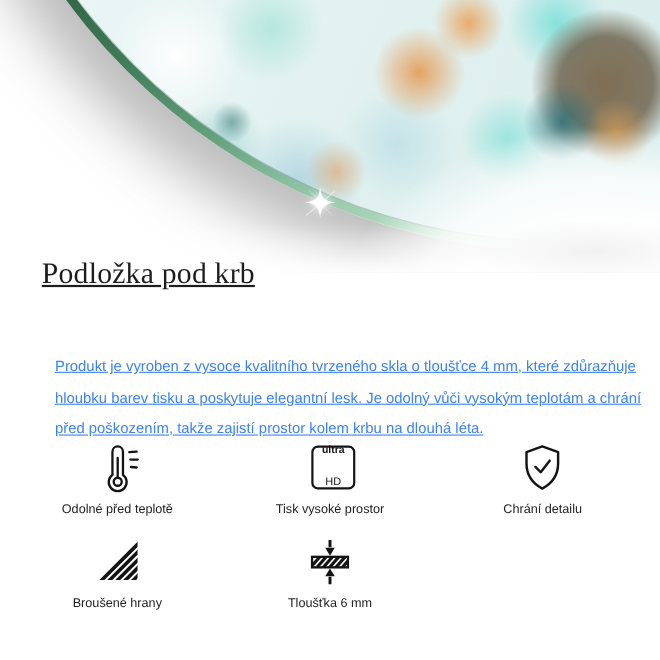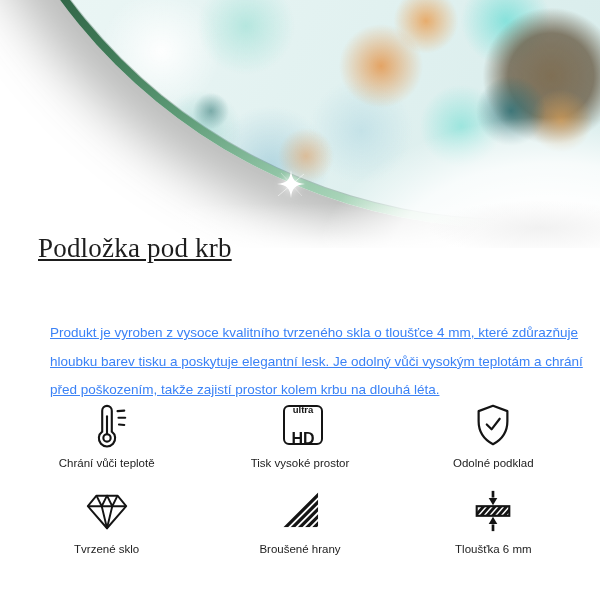--- a/index.html
+++ b/index.html
@@ -75,21 +75,21 @@
   .feature{display:flex;flex-direction:column;align-items:center;}
   .icon-box{width:46px;height:46px;display:flex;align-items:center;justify-content:flex-end;}
   .feature-label{margin-top:8px;font-size:11.5px;line-height:14px;color:#222;}
 
   .hd-badge{
     width:36px;height:36px;border:2.5px solid #141414;border-radius:6px;
     display:flex;flex-direction:column;align-items:center;justify-content:center;
     color:#141414;
   }
   .hd-badge .top{font-size:9.5px;font-weight:700;line-height:10px;}
-  .hd-badge .bottom{font-size:16px;font-weight:700;line-height:15px;margin-top:16px;}
+  .hd-badge .bottom{font-size:10px;font-weight:400;line-height:15px;margin-top:16px;}
 
   svg.icon{display:block;}
 </style>
 </head>
 <body>
 
 <div class="photo-area">
   <div class="glass-disc">
     <div class="glass-art"></div>
   </div>
@@ -113,54 +113,43 @@
     <div class="icon-box">
       <svg class="icon" width="46" height="46" viewBox="0 0 48 48" fill="none" stroke="#141414" stroke-width="2.2" stroke-linecap="round">
         <path d="M19 9 A5 5 0 0 1 29 9 L29 31 A8.5 8.5 0 1 1 19 31 Z"></path>
         <circle cx="24" cy="37.5" r="3.8"></circle>
         <line x1="24" y1="15" x2="24" y2="33.5"></line>
         <line x1="35" y1="9.5" x2="42" y2="9"></line>
         <line x1="36" y1="16.5" x2="43" y2="16.5"></line>
         <line x1="36.5" y1="23.5" x2="42" y2="24"></line>
       </svg>
     </div>
-    <div class="feature-label">Chrání vůči teplotě</div>
+    <div class="feature-label">Odolné před teplotě</div>
   </div>
 
   <div class="feature">
     <div class="icon-box">
       <div class="hd-badge">
         <span class="top">ultra</span>
         <span class="bottom">HD</span>
       </div>
     </div>
     <div class="feature-label">Tisk vysoké prostor</div>
   </div>
 
   <div class="feature">
     <div class="icon-box">
       <svg class="icon" width="46" height="46" viewBox="0 0 48 48" fill="none" stroke="#141414" stroke-width="2.3" stroke-linecap="round" stroke-linejoin="round">
         <path d="M24 4 L39 9.5 V20 C39 31.5 32.5 39.5 24 44 C15.5 39.5 9 31.5 9 20 V9.5 Z"></path>
         <path d="M17.5 23.5 L22.5 28.5 L31 17.5"></path>
       </svg>
     </div>
-    <div class="feature-label">Odolné podklad</div>
+    <div class="feature-label">Chrání detailu</div>
   </div>
 
-  <div class="feature">
-    <div class="icon-box">
-      <svg class="icon" width="46" height="46" viewBox="0 0 48 48" fill="none" stroke="#141414" stroke-width="2" stroke-linejoin="round">
-        <path d="M13 8 H35 L44 19 L24 42 L4 19 Z"></path>
-        <path d="M4 19 H44"></path>
-        <path d="M13 8 L18.5 19 L24 8 L29.5 19 L35 8"></path>
-        <path d="M18.5 19 L24 42 L29.5 19"></path>
-      </svg>
-    </div>
-    <div class="feature-label">Tvrzené sklo</div>
-  </div>
 
   <div class="feature">
     <div class="icon-box">
       <svg class="icon" width="46" height="46" viewBox="0 0 48 48">
         <defs>
           <clipPath id="triclip">
               <polygon points="5,41 43,41 43,4"></polygon>
             </clipPath>
         </defs>
         <g clip-path="url(#triclip)" stroke="#141414" stroke-width="3.4">

